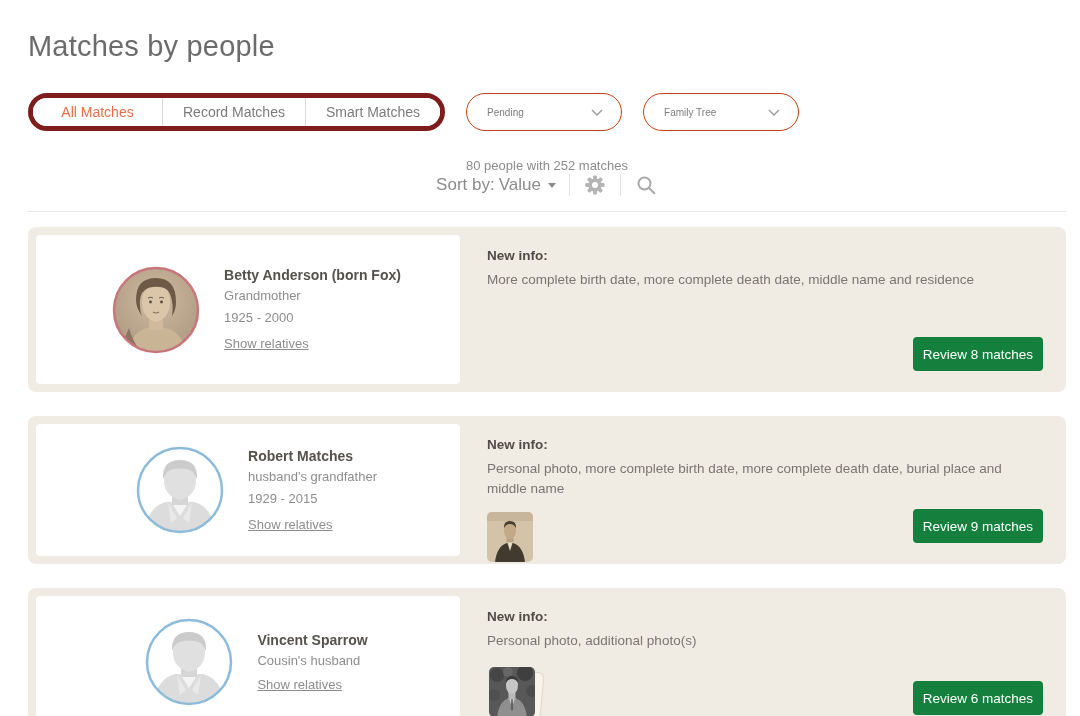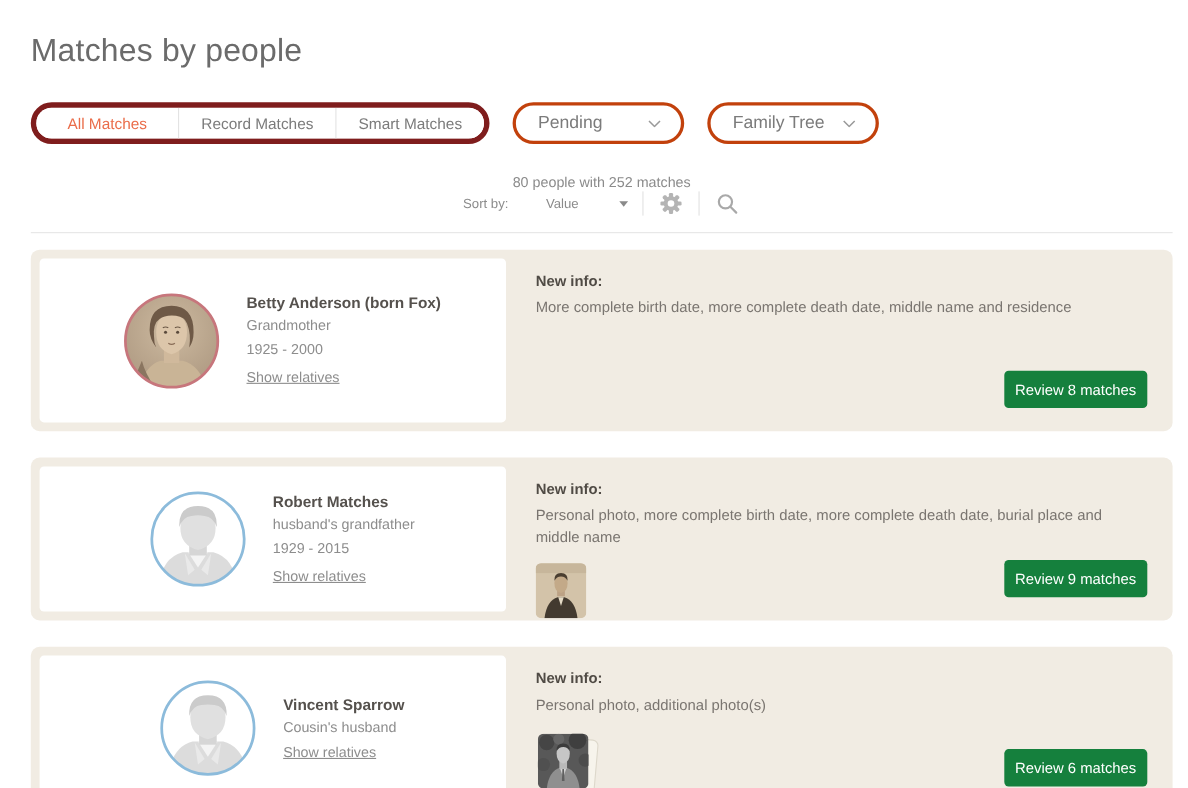--- a/index.html
+++ b/index.html
@@ -10,28 +10,28 @@
 
   
   .controls-row { display:flex; align-items:center; gap:21px; margin-top:30px; }
   .tab-group { display:inline-flex; height:38px; border:5px solid #7f1d1d; border-radius:19px; overflow:hidden; background:#fff; }
   .tab { min-width:130px; padding:0 20px; background:#fff; border:none; border-right:1px solid #dcdcdc;
          font-family:inherit; font-size:14px; color:#7b7b7b; cursor:pointer; }
   .tab:last-child { border-right:none; }
   .tab.active { color:#ea6d4a; }
 
   .pill-select { display:flex; align-items:center; justify-content:space-between; width:156px; height:38px;
-                 border:3px solid #c2410c; border-radius:19px; padding:0 18px 0 20px; font-size:16px; color:#7b7b7b;
+                 border:1px solid #c2410c; border-radius:19px; padding:0 18px 0 20px; font-size:10px; color:#7b7b7b;
                  background:#fff; cursor:pointer; }
 
   
   .toolbar { display:flex; align-items:center; justify-content:flex-end; margin-top:27px;flex-direction:column; }
   .summary { font-size:13px; color:#8b8b8b; }
   .toolbar-right { display:flex; align-items:center; gap:13px; }
-  .sort { font-size:12px; color:#8b8b8b; cursor:pointer; display:inline-flex; align-items:center;gap:30px; }
+  .sort { font-size:17px; color:#8b8b8b; cursor:pointer; display:inline-flex; align-items:center; }
   .sort .lbl { margin-right:4px; }
   .caret { display:inline-block; margin-left:7px; border-left:4px solid transparent; border-right:4px solid transparent;
            border-top:5px solid #8a8a8a; }
   .vdiv { width:1px; height:22px; background:#e1e1e1; }
   .icon-btn { display:inline-flex; align-items:center; justify-content:center; width:24px; height:24px; cursor:pointer; }
 
   .rule { border:none; border-top:1px solid #e6e6e6; margin-top:14px; }
 
   
   .match-row { display:flex; background:#f1ece3; border-radius:8px; padding:8px; margin-top:15px; }

